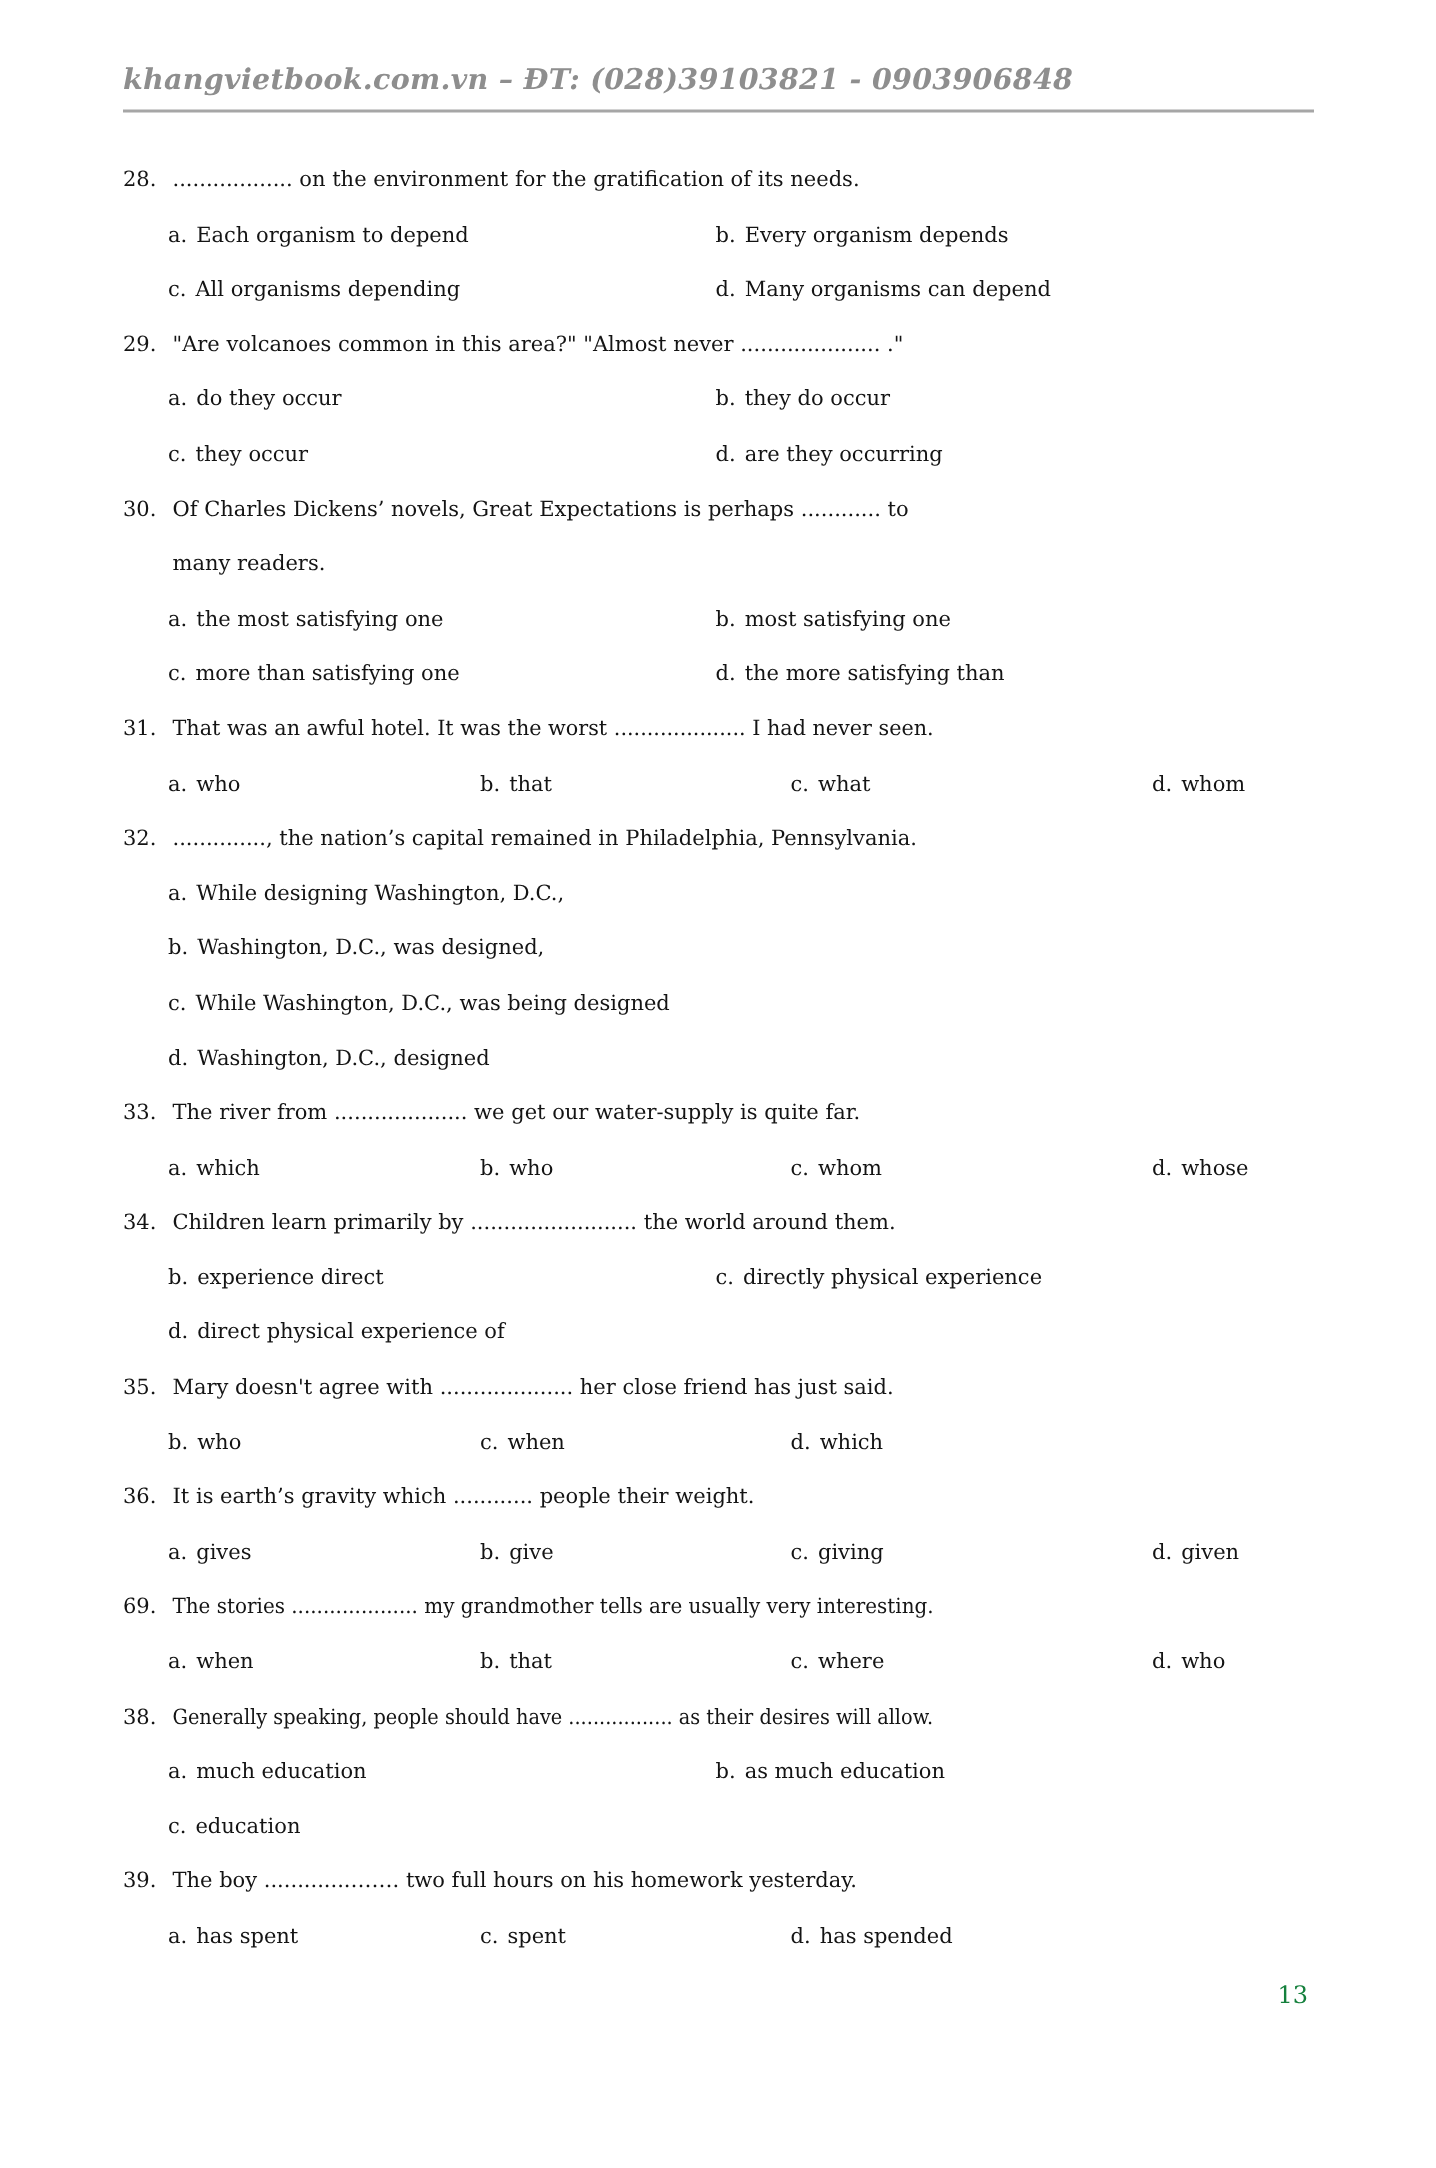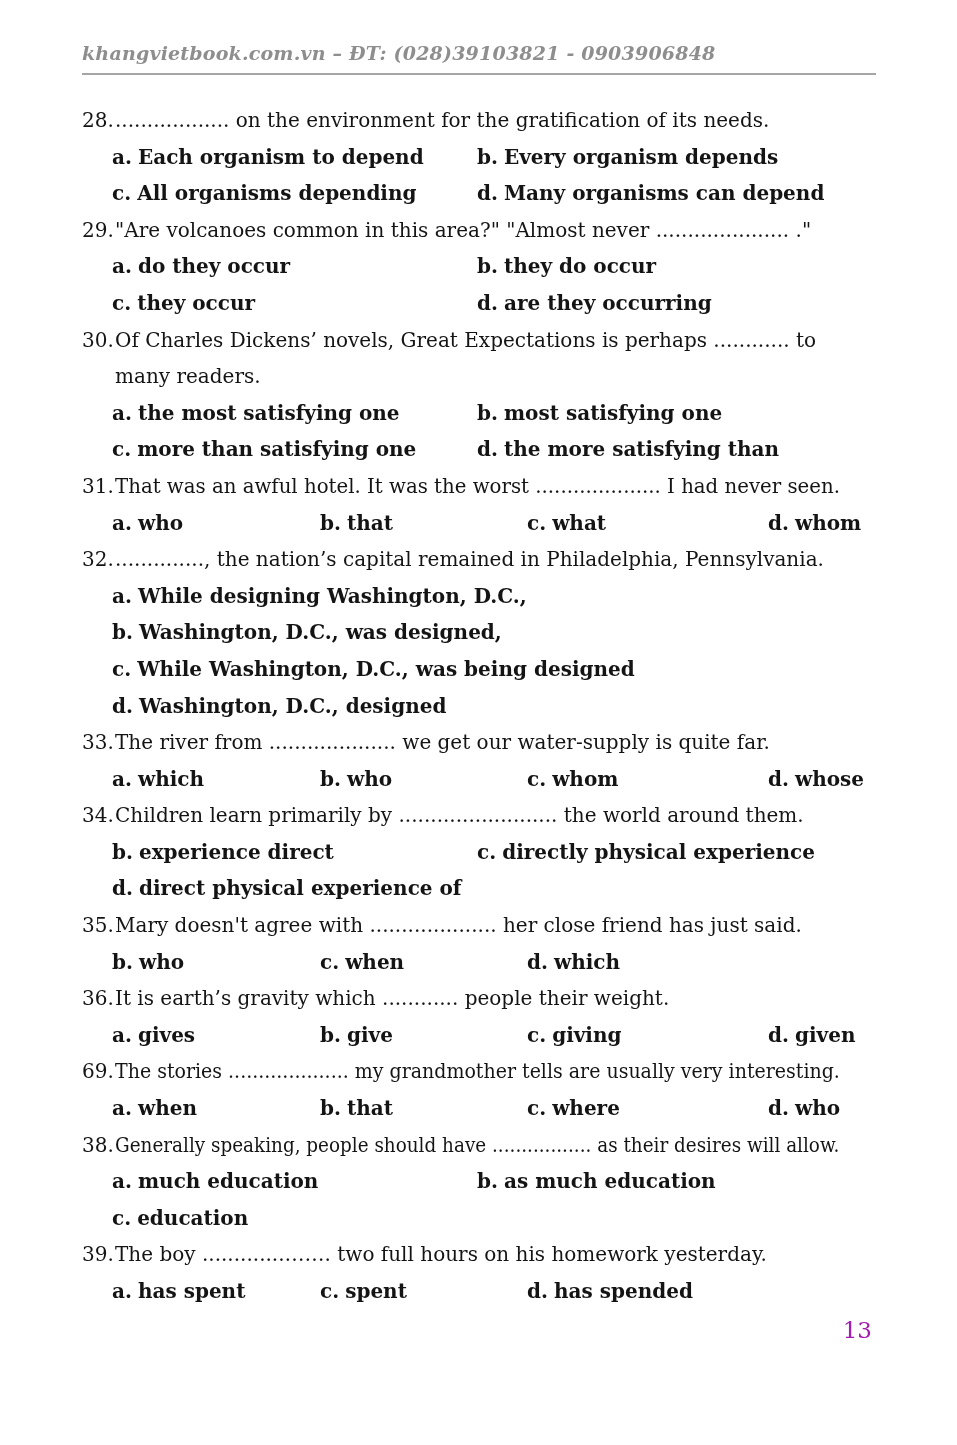--- a/index.html
+++ b/index.html
@@ -28,62 +28,62 @@
     font-style: italic;
     font-weight: bold;
     font-size: 19px;
     line-height: 26px;
     color: #8e8e8e;
     letter-spacing: 0.2px;
     white-space: nowrap;
   }
   .questions {
     margin-top: 27px;
-    font-size: 20px;
+    font-size: 14px;
     line-height: 36.6px;
   }
   .q-line {
     display: flex;
     white-space: nowrap;
   }
   .q-num {
     flex: 0 0 33px;
     white-space: nowrap;
   }
   .q-text {
     flex: 0 0 auto;
     white-space: nowrap;
     transform-origin: left center;
   }
   .q-line.cont {
     padding-left: 33px;
     white-space: nowrap;
   }
-  .options { padding-left: 30px; font-weight: bold; }
+  .options { padding-left: 30px; }
   .options.cols2 {
     display: grid;
     grid-template-columns: 365px 1fr;
   }
   .options.cols4 {
     display: grid;
     grid-template-columns: 182px 181px 215px 1fr;
     gap: 26px;
   }
   .options.cols1 { display: block; }
   .option { white-space: nowrap; }
   .opt-label { margin-right: 6px; }
   .page-footer {
     margin-top: 5px;
     text-align: right;
     padding-right: 4px;
   }
   .page-num {
-    font-size: 23px;
+    font-size: 16px;
     line-height: 30px;
-    color: #a21caf;
+    color: #15803d;
   }
 </style>
 </head>
 <body>
 
 <div class="page">
 
   <div class="page-header">
     <div class="hdr-text">khangvietbook.com.vn – ĐT: (028)39103821 - 0903906848</div>
   </div>

